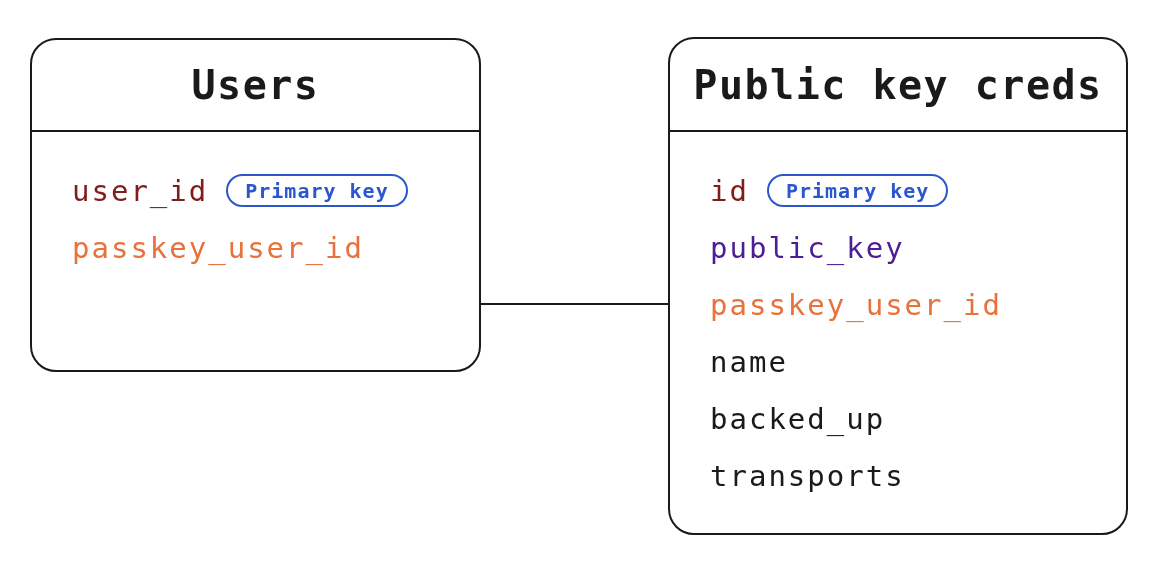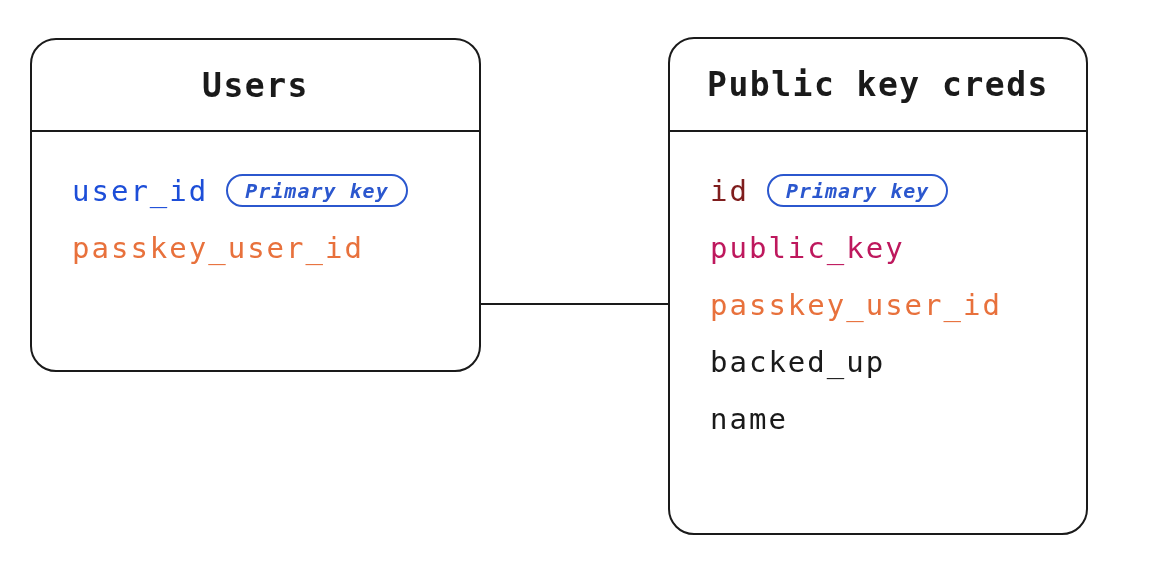--- a/index.html
+++ b/index.html
@@ -11,29 +11,29 @@
     overflow: hidden;
   }
   .er-table {
     position: absolute;
     background: #ffffff;
     border: 2px solid #1a1a1a;
     border-radius: 26px;
     box-sizing: border-box;
   }
   .er-table.users { left: 30px; top: 38px; width: 451px; height: 334px; }
-  .er-table.creds { left: 668px; top: 37px; width: 420px; height: 498px; }
+  .er-table.creds { left: 668px; top: 37px; width: 460px; height: 498px; }
 
   .table-header {
     height: 90px;
     border-bottom: 2px solid #1a1a1a;
     display: flex;
     align-items: center;
     justify-content: center;
-    font-size: 33px;
+    font-size: 40px;
     font-weight: bold;
     letter-spacing: 1.5px;
     color: #1a1a1a;
   }
   .creds .table-header { height: 91px; }
 
   .table-body { padding: 30px 10px 0 40px; }
 
   .field-row {
     height: 57px;
@@ -51,65 +51,67 @@
     justify-content: center;
     height: 33px;
     padding: 9px 17px;
     box-sizing: border-box;
     border: 2px solid;
     border-radius: 999px;
     font-size: 20px;
     font-weight: bold;
     letter-spacing: 1px;
     white-space: nowrap;
-    font-style: italic;
   }
 
   .connector {
     position: absolute;
     left: 481px; top: 303px;
     width: 187px; height: 2px;
     background: #1a1a1a;
   }
 </style>
 </head>
 <body>
 
 <div>
 
   <div class="er-table users">
     <div class="table-header">Users</div>
     <div class="table-body">
       <div class="field-row">
-        <span style="color: #1d4ed8; border-color: rgb(43, 87, 206);">user_id</span>
+        <span style="color: #7f1d1d; border-color: rgb(43, 87, 206);">user_id</span>
         <span class="badge" style="color: rgb(43, 87, 206); border-color: rgb(43, 87, 206);">Primary key</span>
       </div>
       <div class="field-row">
         <span style="color: rgb(232, 113, 60); border-color: rgb(232, 113, 60);">passkey_user_id</span>
       </div>
     </div>
   </div>
 
   <div class="connector"></div>
 
   <div class="er-table creds">
     <div class="table-header">Public key creds</div>
     <div class="table-body">
       <div class="field-row">
         <span style="color: #7f1d1d; border-color: rgb(43, 87, 206);">id</span>
         <span class="badge" style="color: rgb(43, 87, 206); border-color: rgb(43, 87, 206);">Primary key</span>
       </div>
       <div class="field-row">
-        <span style="color: #be185d; border-color: rgb(26, 26, 26);">public_key</span>
+        <span style="color: #4c1d95; border-color: rgb(26, 26, 26);">public_key</span>
       </div>
       <div class="field-row">
         <span style="color: rgb(232, 113, 60); border-color: rgb(232, 113, 60);">passkey_user_id</span>
       </div>
       <div class="field-row">
+        <span style="color: rgb(26, 26, 26); border-color: rgb(26, 26, 26);">name</span>
+      </div>
+      <div class="field-row">
         <span style="color: rgb(26, 26, 26); border-color: rgb(26, 26, 26);">backed_up</span>
       </div>
       <div class="field-row">
-        <span style="color: rgb(26, 26, 26); border-color: rgb(26, 26, 26);">name</span>
+        <span style="color: rgb(26, 26, 26); border-color: rgb(26, 26, 26);">transports</span>
       </div>
     </div>
   </div>
 
 </div>
 
 </body></html>

